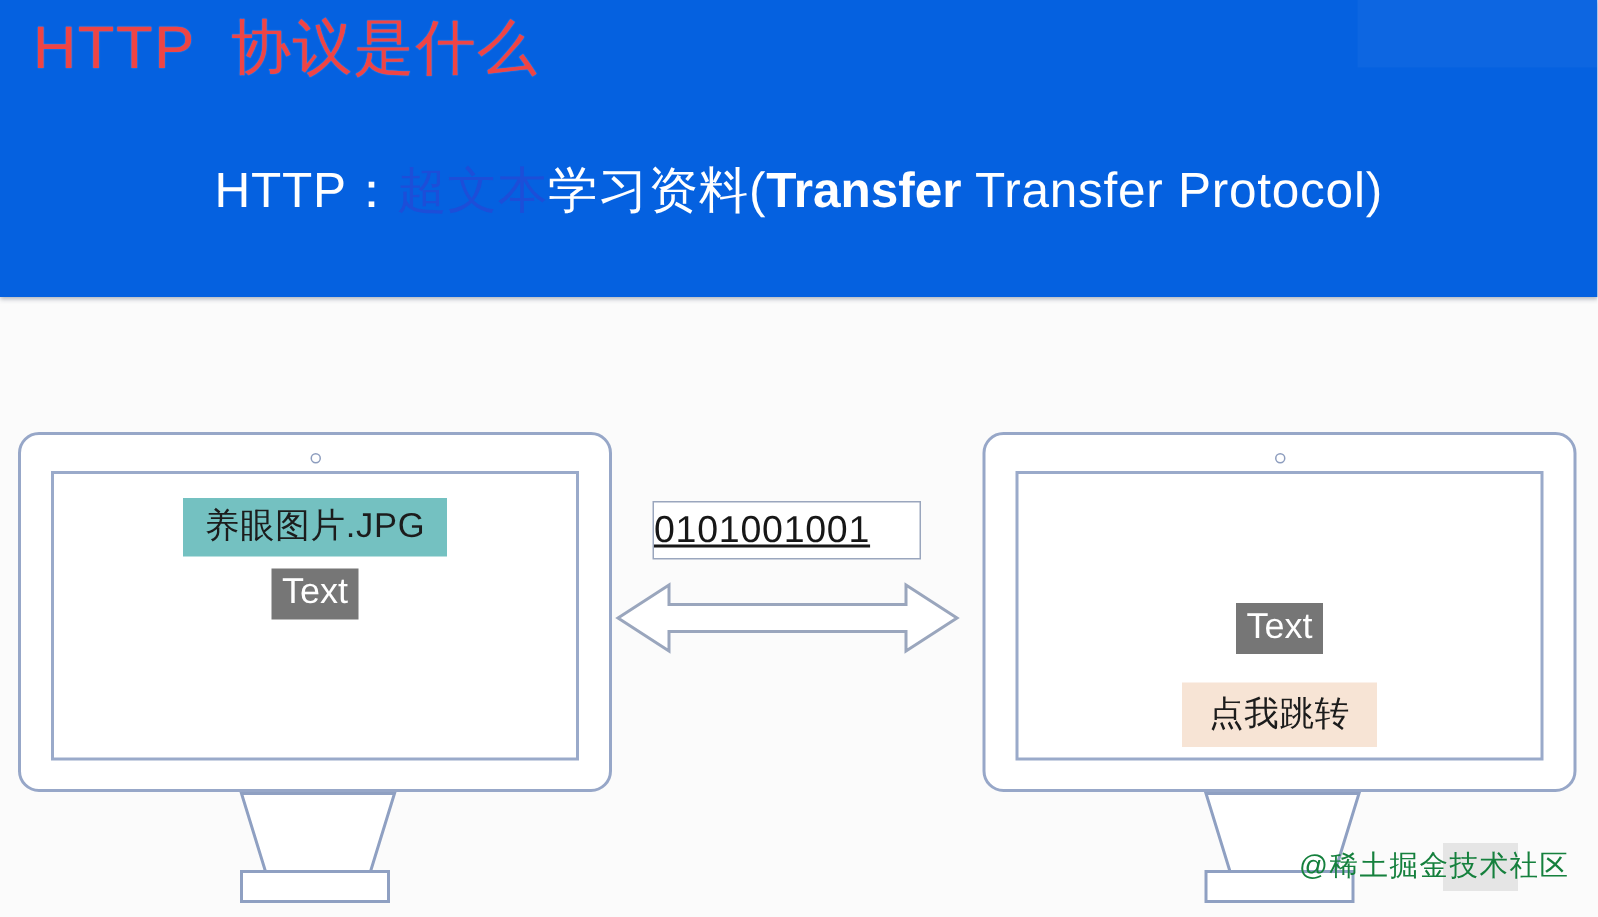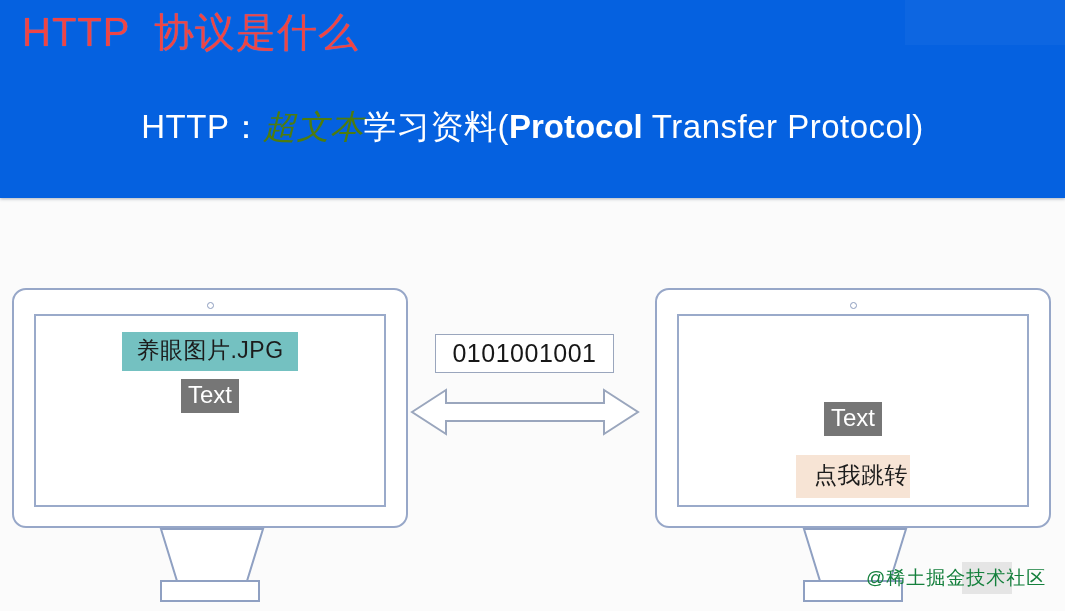--- a/index.html
+++ b/index.html
@@ -44,21 +44,21 @@
     position: absolute;
     left: 0; top: 104px;
     width: 1065px;
     text-align: center;
     font-size: 33px;
     line-height: 46px;
     color: #ffffff;
     white-space: nowrap;
     letter-spacing: 0.5px;
   }
-  #subtitle-line .highlight { color: #4d7c0f; font-style: italic; }
+  #subtitle-line .highlight { color: #1d4ed8; }
   #subtitle-line .bold-word { font-weight: bold; letter-spacing: 0px; }
 
   
   .monitor { position: absolute; }
 
   .monitor-frame {
     position: absolute;
     left: 0; top: 0;
     border: 2px solid #97a7c8;
     border-radius: 14px;
@@ -141,24 +141,25 @@
   
   #binary-box {
     position: absolute;
     left: 435px; top: 334px;
     width: 179px; height: 39px;
     border: 1.5px solid #9aa6bd;
     background: #ffffff;
     box-sizing: border-box;
     display: flex;
     align-items: center;
-    justify-content: center;
+    justify-content: flex-start;
     font-size: 25px;
     color: #171717;
     letter-spacing: 0.5px;
+    text-decoration: underline;
   }
   #transfer-arrow {
     position: absolute;
     left: 408px; top: 386px;
   }
 
   
   #watermark {
     position: absolute;
     left: 866px; top: 566px;
@@ -175,21 +176,21 @@
     background: rgba(150,150,150,0.22);
   }
 </style>
 </head>
 <body>
 
 <div id="header-band"></div>
 
 <div id="slide-title">HTTP  协议是什么</div>
 
-<div id="subtitle-line"><span>HTTP：</span><span class="highlight">超文本</span><span>学习资料(</span><span class="bold-word">Protocol</span><span>  Transfer  Protocol)</span></div>
+<div id="subtitle-line"><span>HTTP：</span><span class="highlight">超文本</span><span>学习资料(</span><span class="bold-word">Transfer</span><span>  Transfer  Protocol)</span></div>
 
 <div class="monitor" id="monitor-left">
   <div class="monitor-frame"></div>
   <div class="camera-dot"></div>
 
   <svg class="neck-svg" width="120" height="80">
     <polygon points="9,3 111,3 95,55 25,55" fill="#ffffff" stroke="#8fa0c2" stroke-width="2"></polygon>
   </svg>
   <div class="stand-base"></div>
 
@@ -210,21 +211,21 @@
 
   <svg class="neck-svg" width="120" height="80">
     <polygon points="9,3 111,3 95,55 25,55" fill="#ffffff" stroke="#8fa0c2" stroke-width="2"></polygon>
   </svg>
   <div class="stand-base"></div>
 
   <div class="monitor-screen">
     <div class="screen-items" id="right-items">
       <div class="text-chip">Text</div>
       <div class="gap-r"></div>
-      <div class="file-chip" style="background:#f7e4d5;padding:9px 2px 11px 18px">点我跳转</div>
+      <div class="file-chip" style="background:#f7e4d5;padding:9px 18px 11px 18px">点我跳转</div>
     </div>
   </div>
 </div>
 
 <div id="binary-box">
     <span>0101001001</span>
   </div>
 
 <svg id="transfer-arrow" width="234" height="52">
   <polygon points="4,26 38,4 38,17 196,17 196,4 230,26 196,48 196,35 38,35 38,48" fill="#ffffff" stroke="#9aa6bd" stroke-width="2" stroke-linejoin="miter"></polygon>

